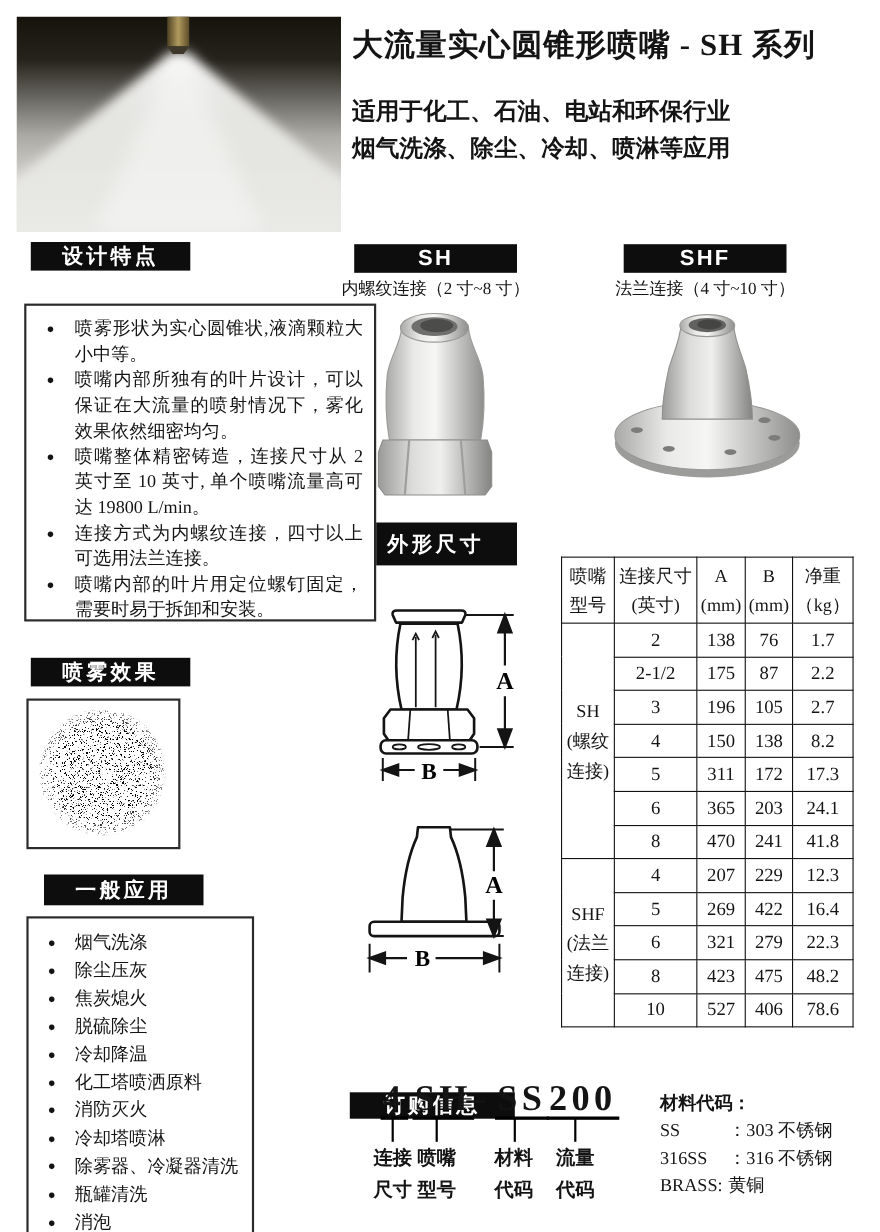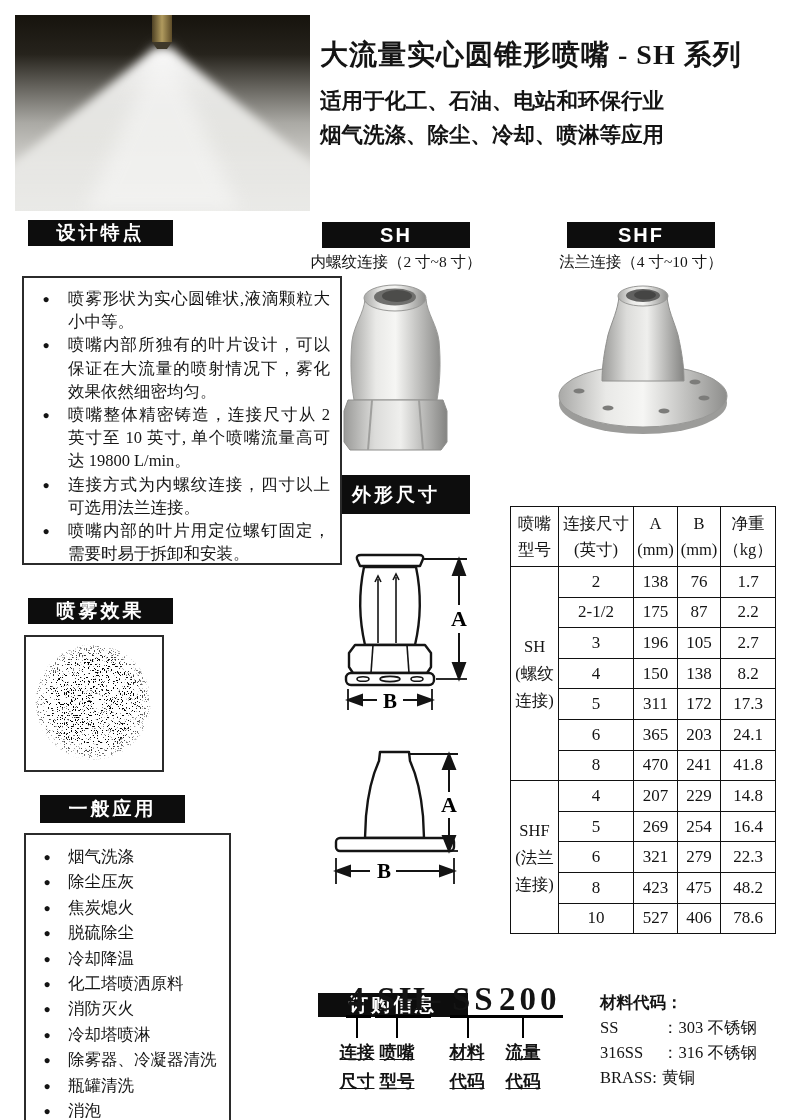--- a/index.html
+++ b/index.html
@@ -10,21 +10,21 @@
   
   .bar{
     position:absolute;background:#0d0d0d;color:#ffffff;
     font-family:"Liberation Sans","DejaVu Sans",sans-serif;font-weight:bold;
     display:flex;align-items:center;justify-content:center;
     font-size:19px;letter-spacing:3px;
   }
   .bar.latin{letter-spacing:2px;font-size:20px;}
   .page-title{
     position:absolute;left:320px;top:22px;width:470px;
-    font-size:28px;font-weight:bold;letter-spacing:1px;white-space:nowrap;margin-top:14px;
+    font-size:28px;font-weight:bold;letter-spacing:1px;white-space:nowrap;
   }
   .page-subtitle{
     position:absolute;left:320px;top:84px;width:470px;
     font-size:21.5px;line-height:34px;font-weight:600;
   }
   .caption{
     position:absolute;top:252px;width:180px;text-align:center;
     font-size:15.5px;white-space:nowrap;
   }
   
@@ -48,21 +48,21 @@
   .model-cell div{line-height:27px;font-size:16.5px;}
   
   .code-part{
     position:absolute;font-size:33px;font-weight:bold;letter-spacing:4px;
     border-bottom:3px solid #000;padding:0 2px 1px 2px;line-height:30px;
   }
   .code-dash{position:absolute;font-size:33px;font-weight:bold;line-height:30px;}
   .vline{position:absolute;width:2px;height:22px;background:#000;top:1016px;}
   .olabel{position:absolute;top:1038px;width:46px;text-align:center;
     font-size:17.5px;line-height:29px;font-weight:600;}
-  .olabel div{white-space:nowrap;text-decoration:underline;}
+  .olabel div{white-space:nowrap;}
   .materials{position:absolute;left:600px;top:990px;font-size:16.5px;line-height:25px;}
   .m-title{font-weight:bold;}
   .m-row{display:flex;}
   .m-code{width:62px;}
   .svgimg{position:absolute;}
 </style>
 </head>
 <body>
 
 <div class="sheet">
@@ -391,26 +391,26 @@
         </tr>
     <tr>
       <td rowspan="5" class="model-cell">
         <div>SHF</div>
             <div>(法兰</div>
             <div>连接)</div>
       </td>
       <td>4</td>
           <td>207</td>
           <td>229</td>
-          <td>14.8</td>
+          <td>12.3</td>
     </tr>
     <tr>
           <td>5</td>
           <td>269</td>
-          <td>254</td>
+          <td>422</td>
           <td>16.4</td>
         </tr>
     <tr>
           <td>6</td>
           <td>321</td>
           <td>279</td>
           <td>22.3</td>
         </tr>
     <tr>
           <td>8</td>

